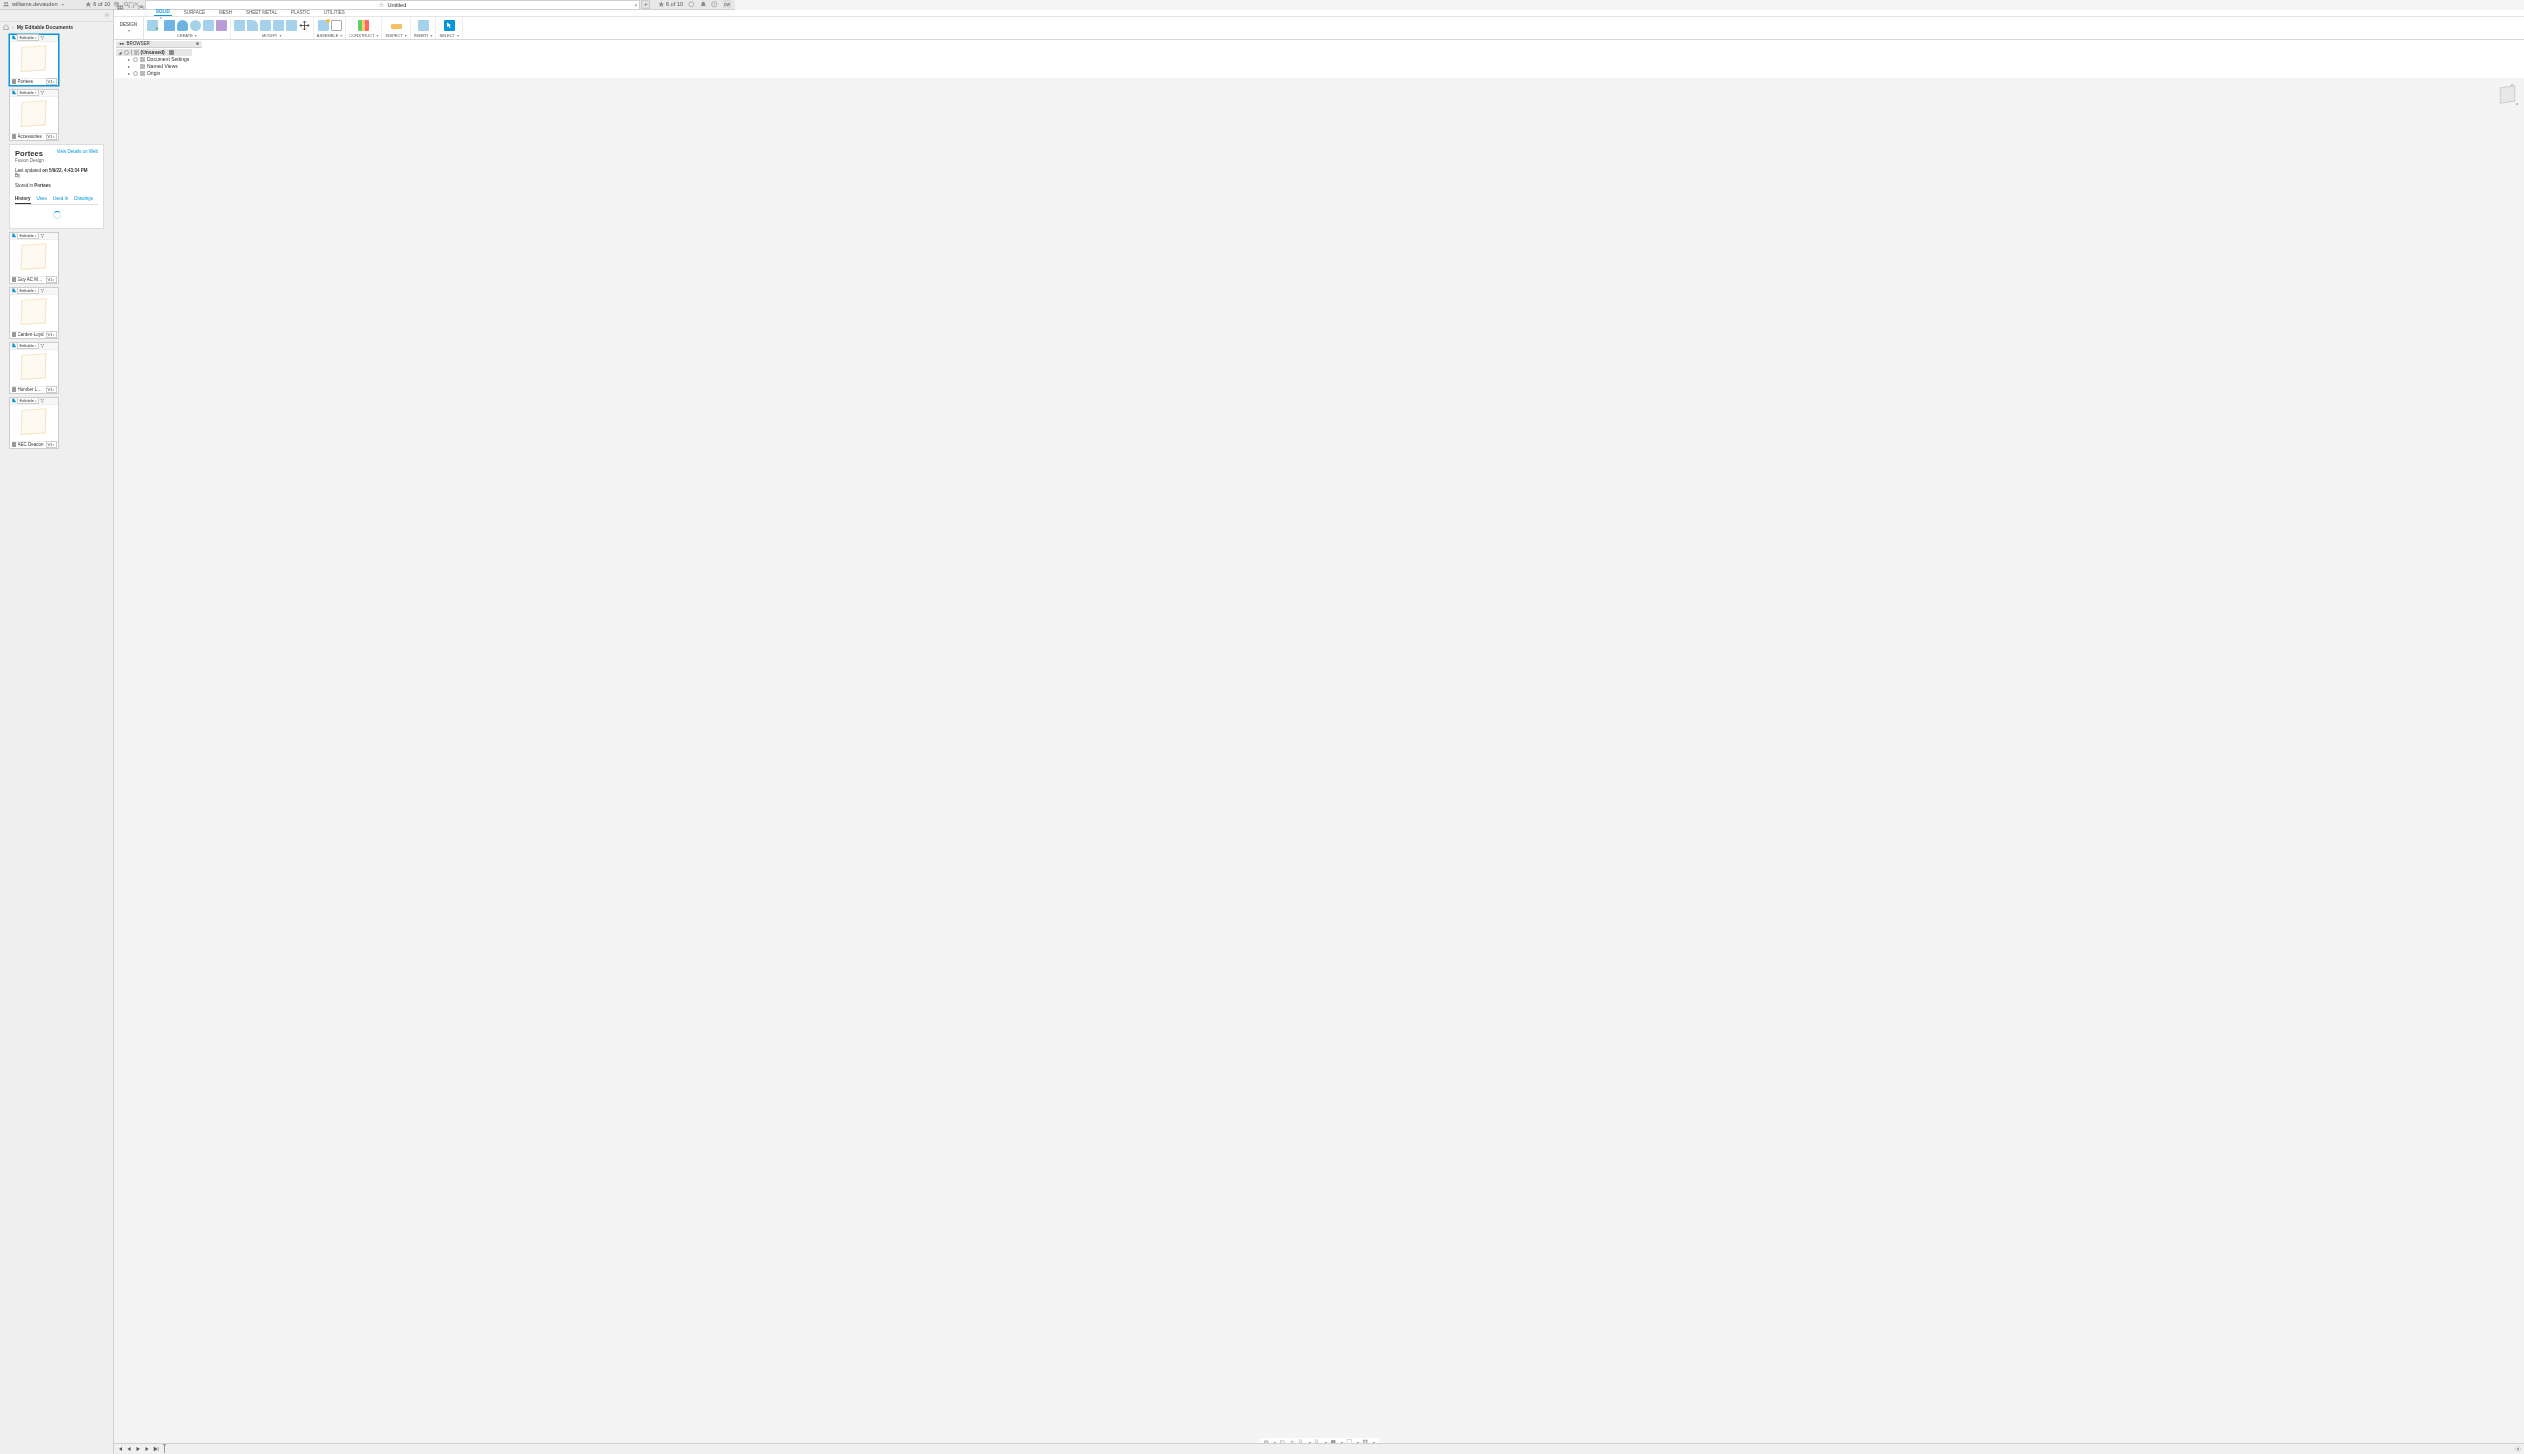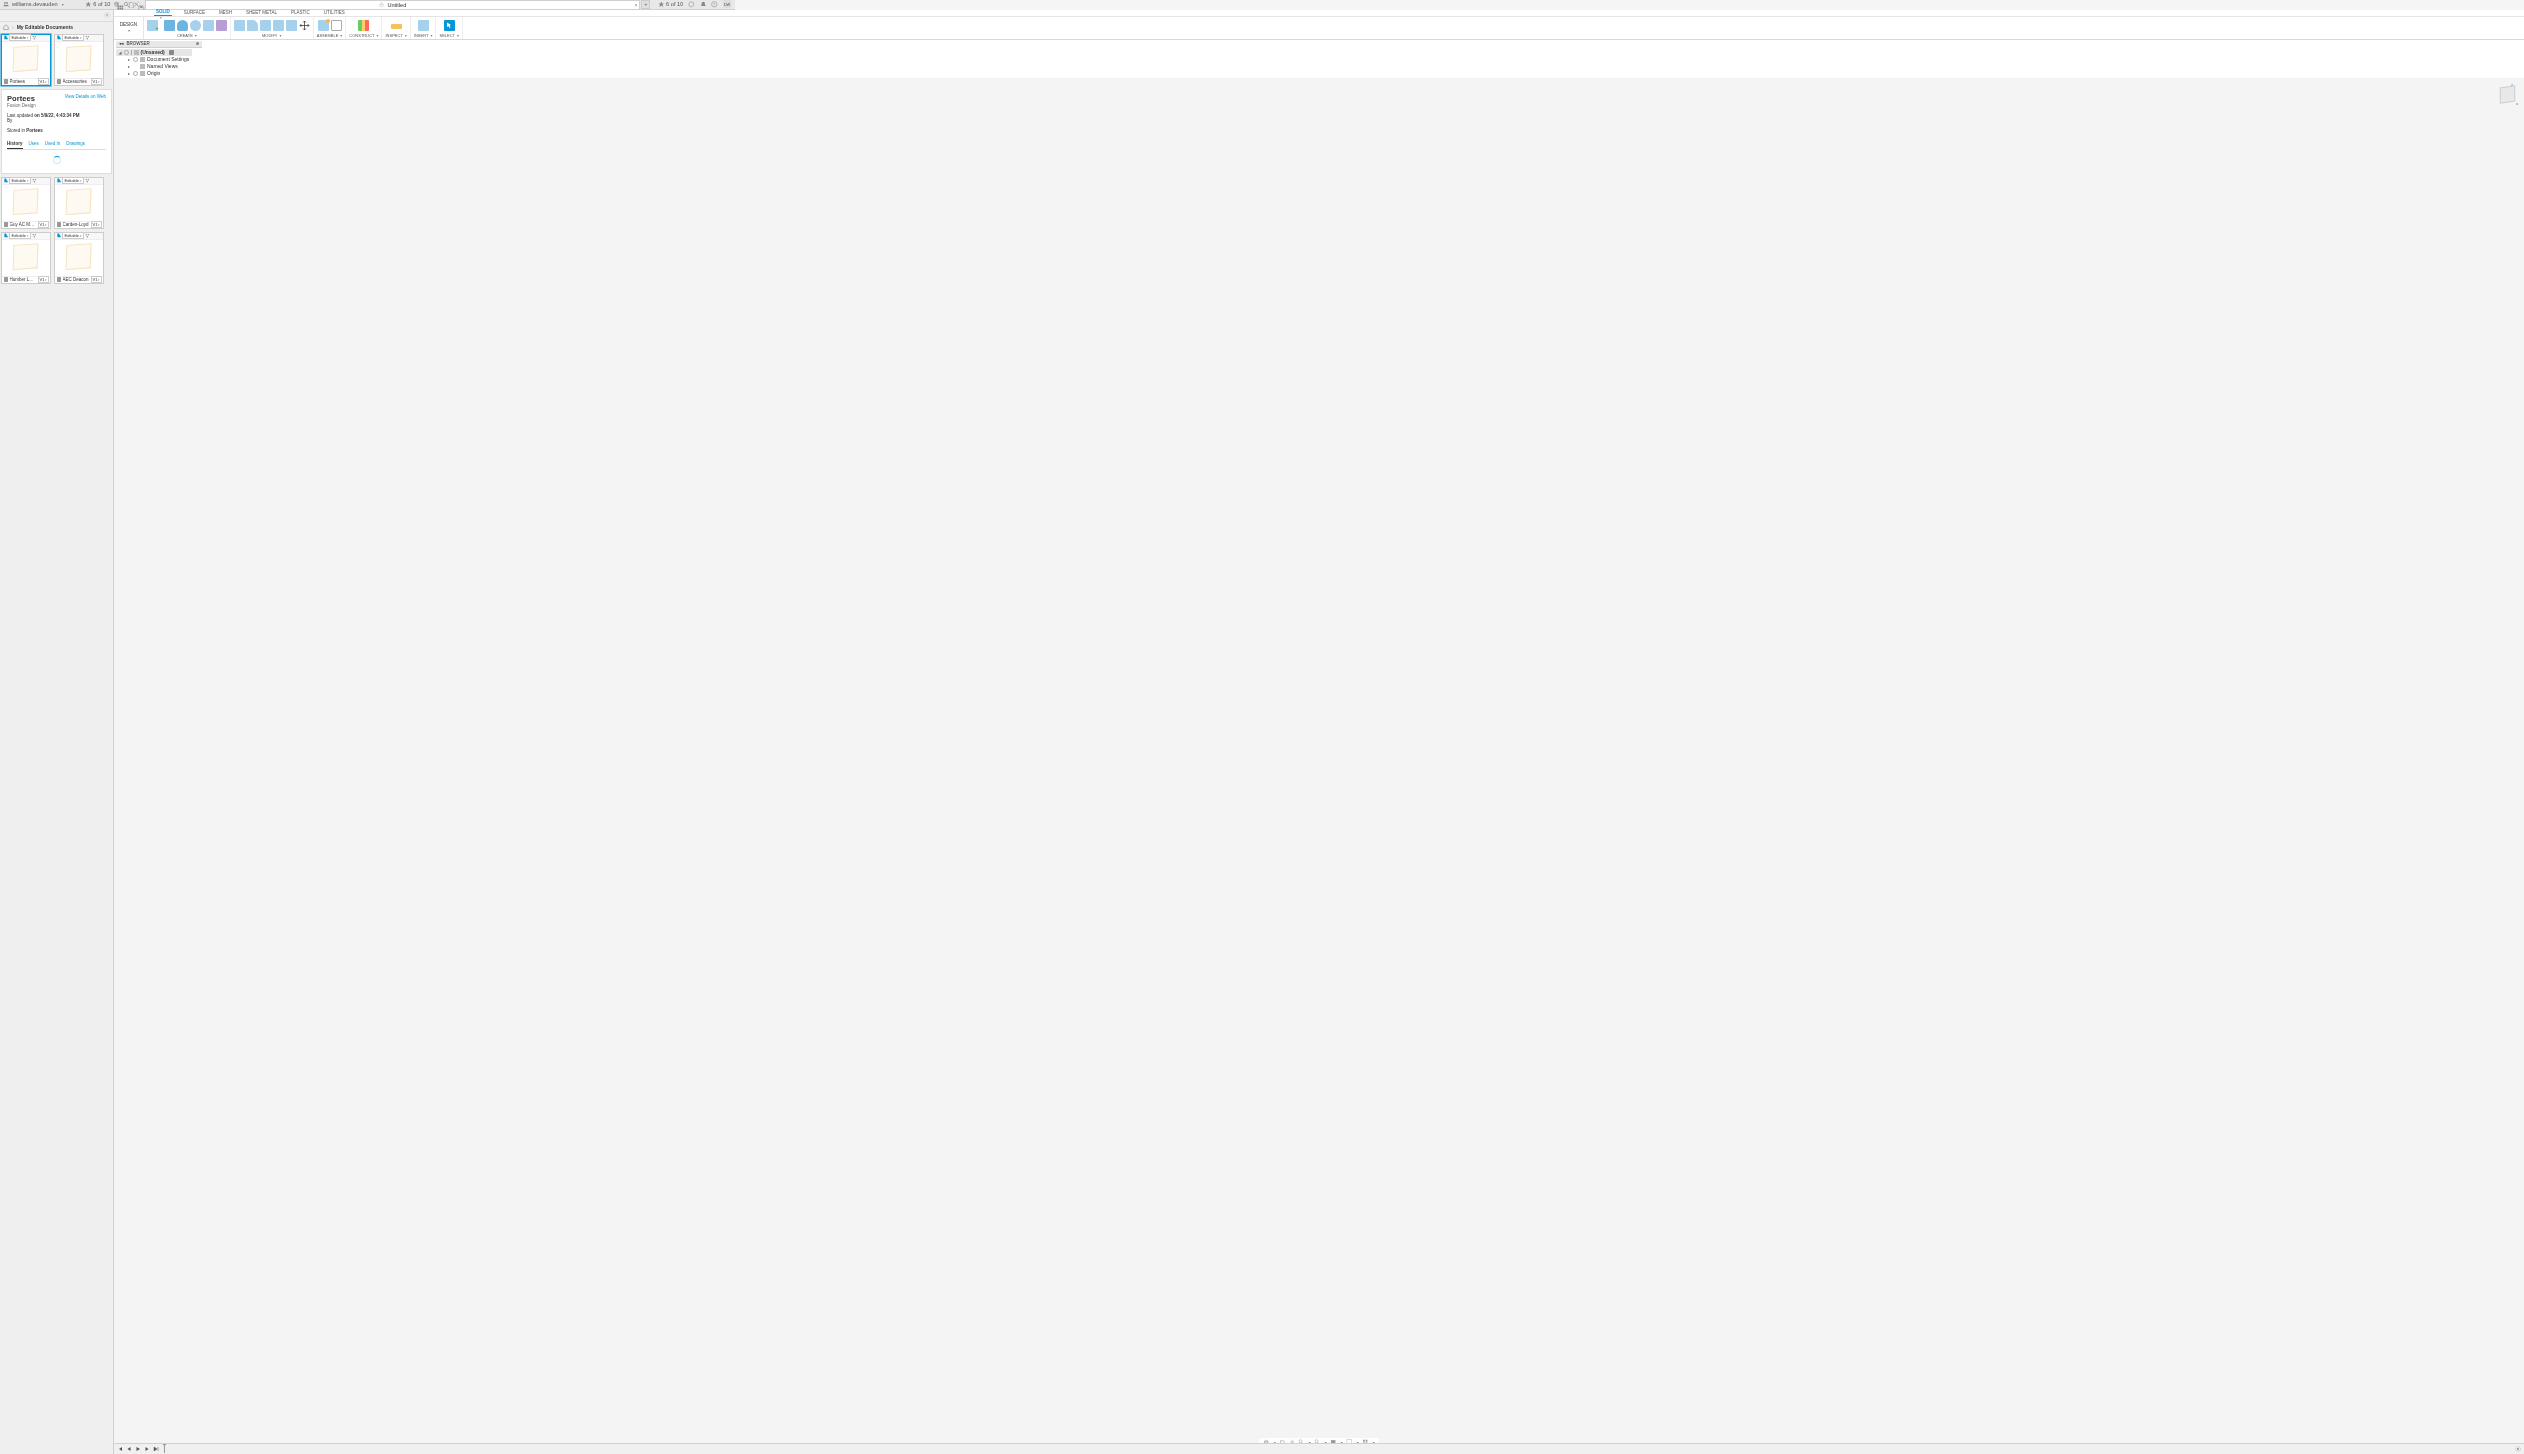--- a/index.html
+++ b/index.html
@@ -25,21 +25,21 @@
 
 .leftbar-icons { position: absolute; left: 117px; top: 1.5px; display: flex; gap: 4px; align-items: center; }
 
 
 .data-panel { position: absolute; left: 0; top: 9.6px; width: 114px; bottom: 0; background: #efefef; border-right: 0.5px solid #d0d0d0; display: flex; flex-direction: column; }
 .dp-toolbar { height: 12px; border-bottom: 0.5px solid #ddd; display: flex; align-items: center; justify-content: flex-end; padding: 0 3px; }
 .dp-breadcrumb { height: 10px; display: flex; align-items: center; gap: 3px; padding: 0 3px; font-size: 5px; }
 .home-ico { width: 6px; height: 6px; }
 .bc-sep { color: #aaa; }
 .bc-current { font-weight: 600; color: #333; }
-.dp-body { flex: 1; overflow: auto; padding: 2px 1px; }
+.dp-body { flex: 1; overflow: auto; padding: 2px 9px; }
 .card-grid { display: flex; flex-wrap: wrap; gap: 3px; }
 .card { width: 50px; border: 0.5px solid #ccc; background: #fff; display: flex; flex-direction: column; }
 .card.selected { border-color: #0696d7; box-shadow: 0 0 0 0.5px #0696d7; }
 .card-top { height: 7px; background: #f7f7f7; border-bottom: 0.5px solid #eee; display: flex; align-items: center; padding: 0 1.5px; gap: 1px; }
 .role-chip { font-size: 4px; background: #fff; border: 0.5px solid #ccc; padding: 0 1.5px; display: flex; align-items: center; gap: 1px; }
 .role-chev { font-size: 3px; color: #888; }
 .share-ico { margin-left: auto; width: 5px; height: 5px; }
 .card-thumb { height: 36px; background: #fff; display: flex; align-items: center; justify-content: center; }
 .cube-thumb { width: 23px; height: 23px; background: #fdf3e3; border: 0.5px solid #f5e4c4; transform: skewY(-4deg) skewX(-2deg); position: relative; }
 .cube-thumb::before { content: ""; position: absolute; left: -3px; top: -3px; width: 23px; height: 23px; background: #fefaf2; border: 0.5px solid #f5e4c4; }

